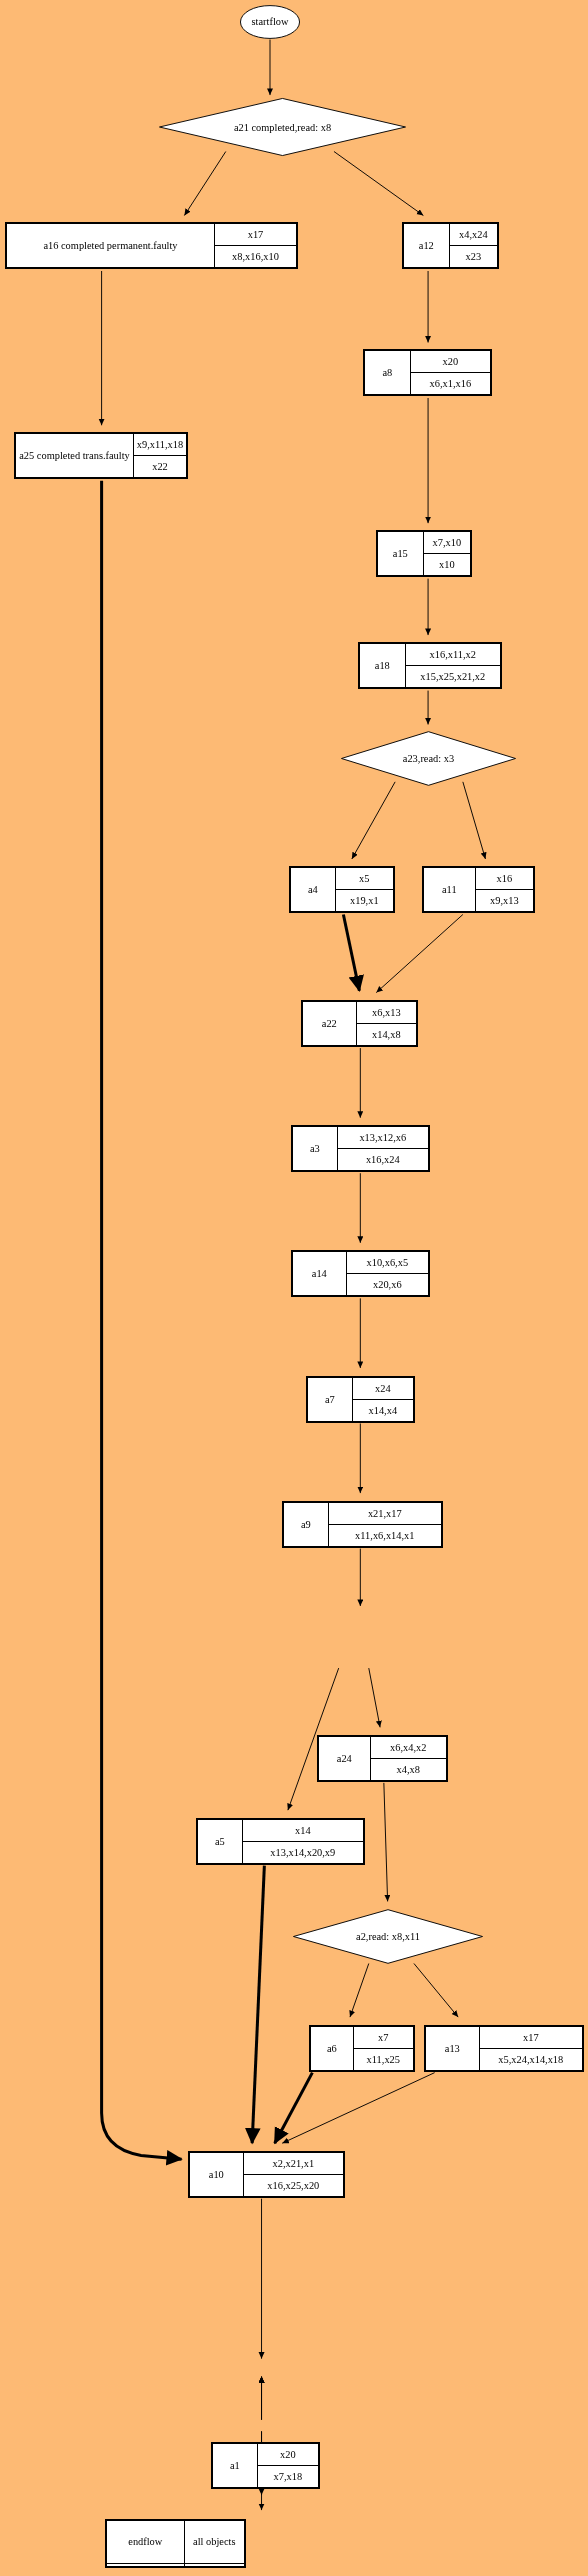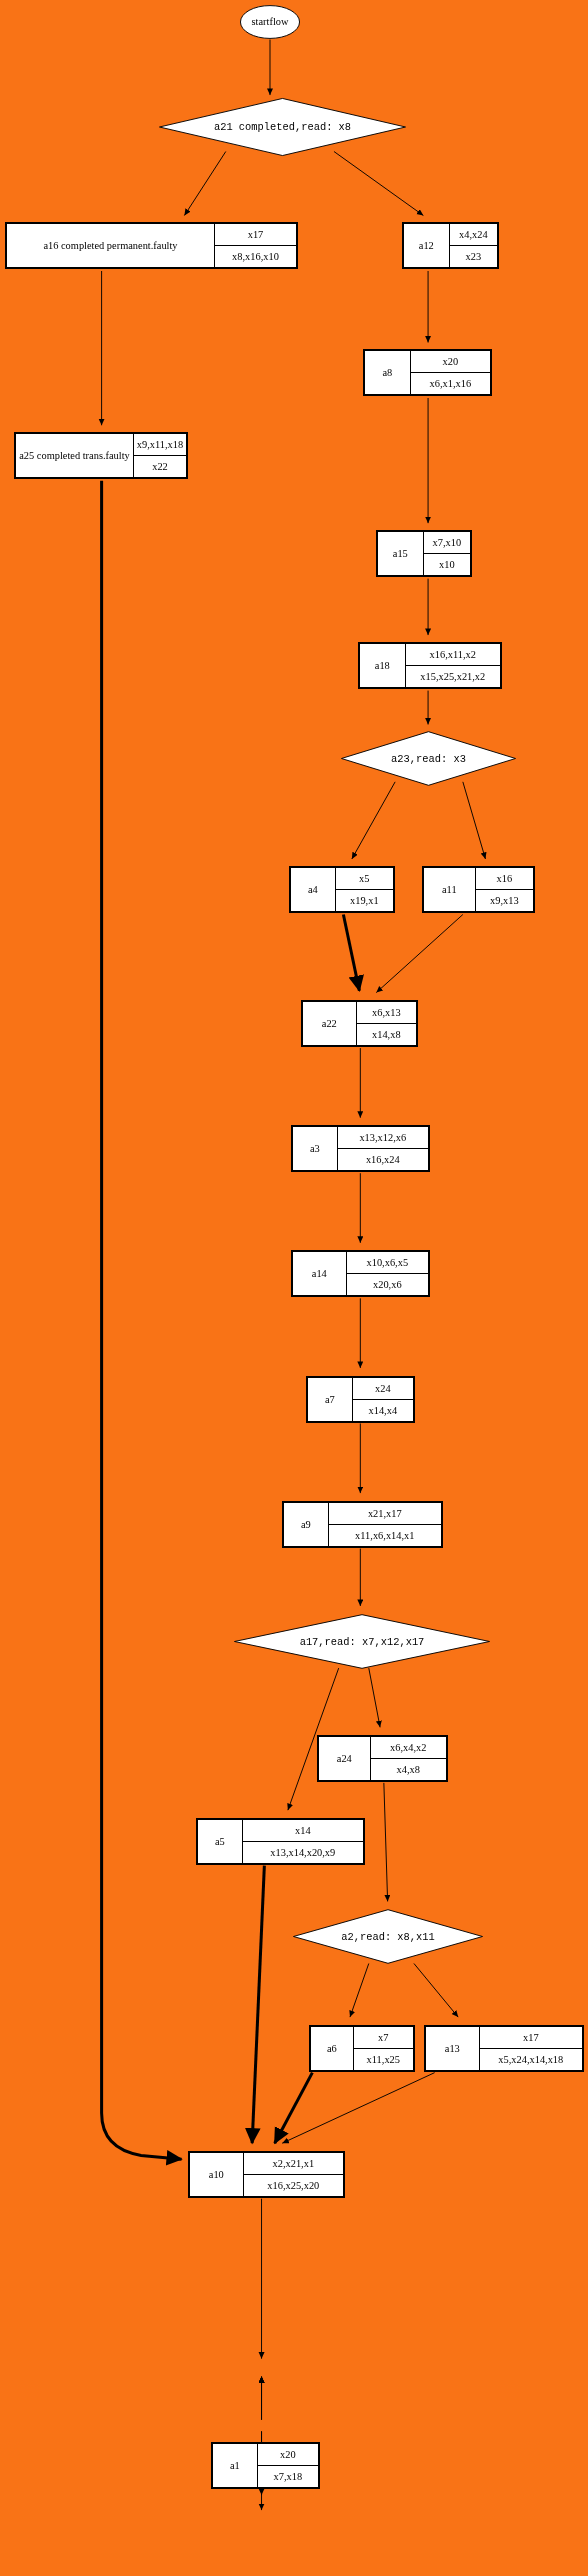--- a/index.html
+++ b/index.html
@@ -1,20 +1,20 @@
 <!DOCTYPE html>
 <html style="font-size:15px"><head>
 <meta charset="utf-8">
 <style>
   html,body{margin:0;padding:0;background:#ffffff;}
   #canvas{
     position:relative;
     width:588px;
     height:2576px;
-    background:#f97316;
+    background:#fdba74;
     font-family:"Liberation Serif", serif;
   }
   svg#edges{position:absolute;left:0;top:0;width:588px;height:2576px;}
   
   .tbl{
     position:absolute;
     border:0.9px solid #000;
     border-collapse:collapse;
     background:#fff;
     box-sizing:border-box;
@@ -26,21 +26,21 @@
     vertical-align:middle;
     font-size:10.4px;
     line-height:1.1;
     padding:0 2.8px;
     white-space:nowrap;
     color:#000;
   }
   .tbl td.lbl{font-weight:normal;}
   .tbl td.empty{}
   
-  .diamond{position:absolute;font-family:Liberation Mono, monospace;}
+  .diamond{position:absolute;}
   .diamond svg{position:absolute;left:0;top:0;overflow:visible;}
   .diamond .dtext{
     position:absolute;left:0;top:0;width:100%;height:100%;
     display:flex;align-items:center;justify-content:center;
     font-size:10.4px;color:#000;white-space:nowrap;
   }
   
   .ellipse{position:absolute;}
   .ellipse svg{position:absolute;left:0;top:0;}
   .ellipse .etext{
@@ -417,26 +417,20 @@
         <td class="lbl" rowspan="2" style="width:38px;">a9</td>
         <td>x21,x17</td>
       </tr>
       <tr>
             <td>x11,x6,x14,x1</td>
           </tr>
     </tbody>
       </table>
   </div>
 
-  <div class="diamond" style="left:234px;top:1614px;width:256px;height:55px;">
-    <svg width="256" height="55" viewBox="0 0 272 58" xmlns="http://www.w3.org/2000/svg">
-      <polygon points="136,0.5 271.5,29 136,57.5 0.5,29" fill="#fff" stroke="#000" stroke-width="1"></polygon>
-    </svg>
-    <div class="dtext">a17,read: x7,x12,x17</div>
-  </div>
 
   <div class="tbl" style="left:317px;top:1735px;width:131px;height:47px;">
     <table>
       <tbody>
           <tr>
         <td class="lbl" rowspan="2" style="width:45px;">a24</td>
         <td>x6,x4,x2</td>
       </tr>
       <tr>
             <td>x4,x8</td>
@@ -516,15 +510,29 @@
         <td class="lbl" rowspan="2" style="width:38px;">a1</td>
         <td>x20</td>
       </tr>
       <tr>
             <td>x7,x18</td>
           </tr>
     </tbody>
       </table>
   </div>
 
+  <div class="tbl" style="left:105px;top:2519px;width:141px;height:49px;">
+    <table>
+      <tbody>
+          <tr>
+        <td style="width:71px;">endflow</td>
+        <td>all objects</td>
+      </tr>
+      <tr>
+        <td class="empty"></td>
+        <td class="empty"></td>
+      </tr>
+    </tbody>
+      </table>
+  </div>
 
 </div>
 
 
 </body></html>

